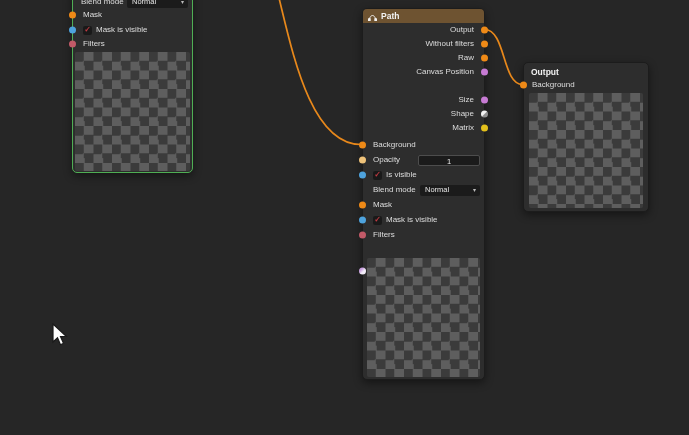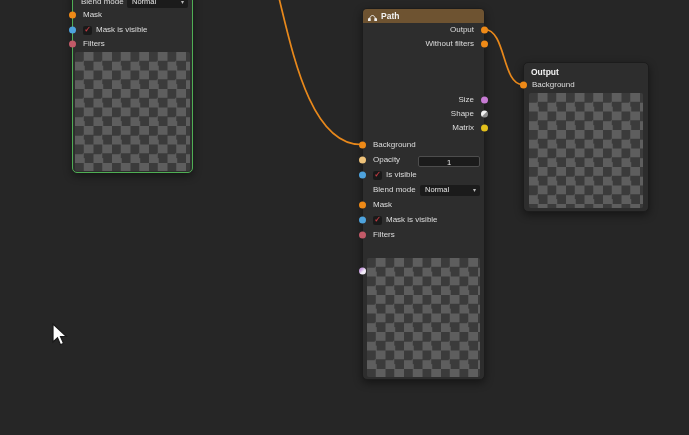--- a/index.html
+++ b/index.html
@@ -121,39 +121,47 @@
   </div>
 
   <div class="row out" style="top:14px;">
     <span>Output</span>
     <span class="port pr p-orange"></span>
   </div>
   <div class="row out" style="top:28px;text-align:center;">
     <span>Without filters</span>
     <span class="port pr p-orange"></span>
   </div>
+  <div class="row out" style="top:42px;">
+    <span>Raw</span>
+    <span class="port pr p-orange"></span>
+  </div>
+  <div class="row out" style="top:56px;">
+    <span>Canvas Position</span>
+    <span class="port pr p-violet"></span>
+  </div>
   <div class="row out" style="top:84px;">
     <span>Size</span>
     <span class="port pr p-violet"></span>
   </div>
   <div class="row out" style="top:98px;padding-left:22px;">
     <span>Shape</span>
     <span class="port pr p-shape"></span>
   </div>
   <div class="row out" style="top:112px;">
     <span>Matrix</span>
     <span class="port pr p-yellow"></span>
   </div>
 
   <div class="row in" style="top:129px;">
     <span class="port pl p-orange"></span>
     <span>Background</span>
   </div>
 
-  <div class="row in" style="top:144px;align-items:flex-end;">
+  <div class="row in" style="top:144px;">
     <span class="port pl p-paleorange"></span>
     <span>Opacity</span>
     <span class="value-field">1</span>
   </div>
 
   <div class="row in" style="top:159px;">
     <span class="port pl p-blue"></span>
     <span class="checkbox">✓</span>
     <span>Is visible</span>
   </div>

